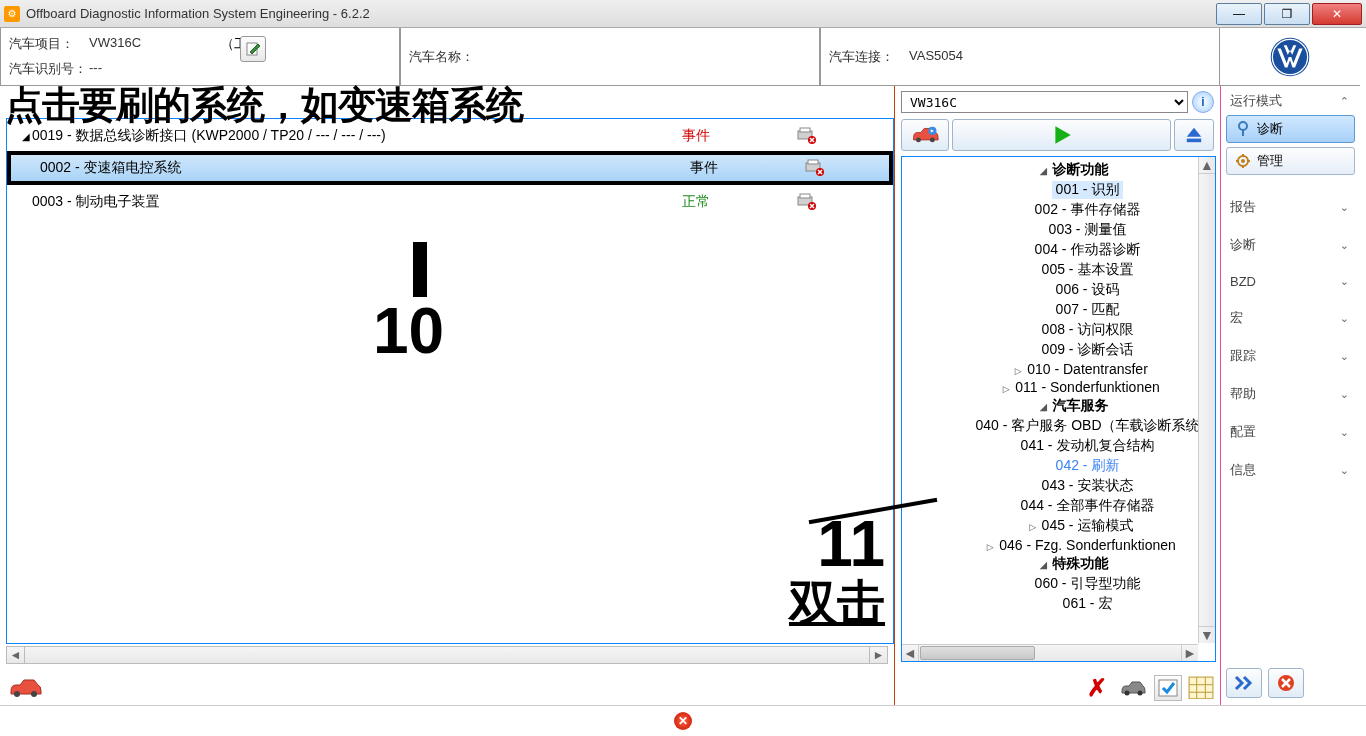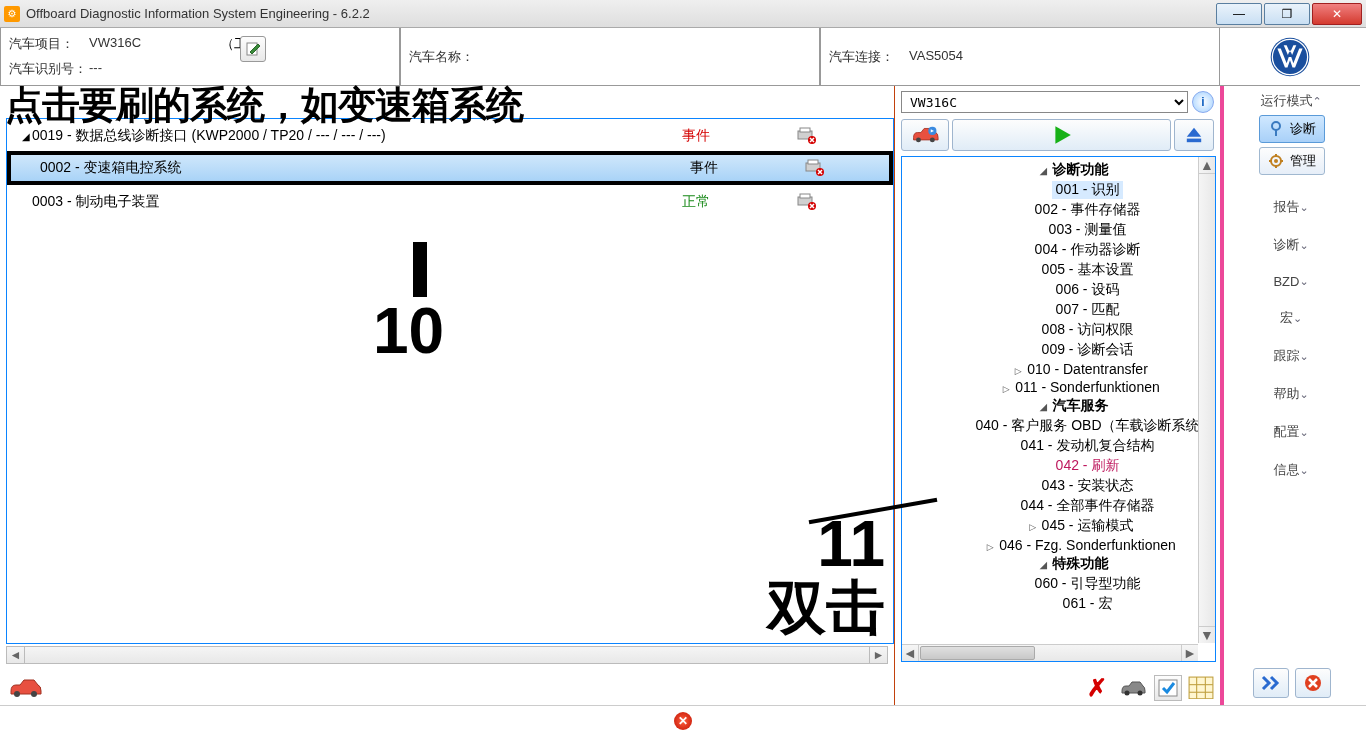--- a/index.html
+++ b/index.html
@@ -33,21 +33,21 @@
 .sys-row .code { flex:0 0 650px; }
 .sys-row .status { flex:0 0 110px; }
 .sys-row .status.red { color:#d40000; }
 .sys-row .status.green { color:#1a8a1a; }
 .sys-row .ico { width:28px; height:20px; display:flex; align-items:center; justify-content:center; }
 .sys-row.selected { background:linear-gradient(#cfe7fb,#a9d3f7); border:4px solid #000; padding-left:19px; margin-top:-2px;}
 .sys-row.first .ico svg, .sys-row .ico svg { width:22px; height:18px;}
 .annot10 { position:absolute; top:175px; left:366px; font-size:64px; font-weight:900; color:#000; z-index:5;}
 .vline { position:absolute; left:406px; top:123px; width:14px; height:55px; background:#000; z-index:4;}
 .annot11 { position:absolute; top:392px; right:8px; font-size:64px; font-weight:900; color:#000; text-align:right; line-height:1.05;}
-.annot11 .sub { font-size:59px; display:block;}
+.annot11 .sub { font-size:48px; display:block;text-decoration:underline;}
 .arrow11 { position:absolute; top:390px; right:-45px; width:130px; height:4px; background:#000; transform:rotate(-10deg); z-index:20;}
 
 .scroll-h { height:18px; margin:2px 6px 6px 6px; border:1px solid #bbb; background:linear-gradient(#f5f5f5,#e8e8e8); display:flex; justify-content:flex-end;}
 .scroll-h .thumb { width:18px; height:100%; border-left:1px solid #bbb; display:flex; align-items:center; justify-content:center; color:#666;}
 .scroll-h .thumb:first-child { margin-right:auto; margin-left:0; border-right:1px solid #bbb; border-left:none;}
 
 .left-footer { height:35px; display:flex; align-items:center; padding:0 8px; }
 .car-icon { width:34px; height:22px;}
 
 .mid-pane { flex:0 0 325px; display:flex; flex-direction:column;}
@@ -61,38 +61,38 @@
 .big-btn { flex:1; height:32px; border:1px solid #9fb5ce; border-radius:3px; background:linear-gradient(#fdfdfd,#e0ecf7); display:flex; align-items:center; justify-content:center; min-width:40px;}
 .big-btn.play svg { fill:#17b117; }
 .big-btn.eject { flex:0 0 34px;}
 
 .tree { flex:1; border:1px solid #0a84ff; margin:2px 4px 8px 6px; padding:3px 0 0 16px; font-family:"SimSun", monospace; font-size:14px; overflow:hidden; position:relative;text-align:center;}
 .tree .node { padding:1px 0 1px 8px; white-space:nowrap;}
 .tree .node.l1 { font-weight:bold; padding-left:14px;}
 .tree .node.l2 { padding-left:42px;}
 .tree .node.l2.exp { padding-left:28px;}
 .tree .hl { background:#d6eaff; display:inline-block; padding:0 4px;}
-.tree .sel { color:#be185d;}
+.tree .sel { color:#3b82f6;}
 .tree .tri { display:inline-block; width:10px; font-size:9px; color:#555; margin-right:4px;}
 .tree-vscroll { position:absolute; right:0; top:0; bottom:18px; width:17px; border-left:1px solid #ccc; background:linear-gradient(to right,#f5f5f5,#e8e8e8);}
 .tree-vscroll .arr { height:17px; display:flex; align-items:center; justify-content:center; color:#666; border-bottom:1px solid #ccc;}
 .tree-vscroll .arr.bot { position:absolute; bottom:0; width:100%; border-top:1px solid #ccc; border-bottom:none;}
 .tree-hscroll { position:absolute; bottom:0; left:0; right:17px; height:17px; border-top:1px solid #ccc; background:linear-gradient(#f5f5f5,#e8e8e8); display:flex;}
 .tree-hscroll .arr { width:17px; display:flex; align-items:center; justify-content:center; color:#666; border-right:1px solid #ccc;}
 .tree-hscroll .arr:last-child { margin-left:auto; border-left:1px solid #ccc; border-right:none;}
 .tree-hscroll .thumb { flex:0 0 115px; background:linear-gradient(#e0e0e0,#c8c8c8); border:1px solid #aaa; border-radius:2px; margin:1px;}
 
 .mid-footer { height:35px; display:flex; align-items:center; justify-content:flex-end; gap:6px; padding:0 6px;}
 .ft-btn { width:30px; height:26px; display:flex; align-items:center; justify-content:center;}
 .ft-btn.x { color:#d40000; font-size:24px; font-weight:900;}
 .ft-btn.car svg { width:26px; height:18px;}
 .ft-btn.check { border:1px solid #bbb; background:linear-gradient(#fdfdfd,#e8e8e8); width:28px; height:26px;}
 .ft-btn.grid { width:26px; height:24px;}
 
-.right-pane { flex:0 0 140px; border-left:4px solid #ec4899; padding:3px; display:flex; flex-direction:column;align-items:center;}
+.right-pane { flex:0 0 140px; border-left:1px solid #ec4899; padding:3px; display:flex; flex-direction:column;}
 .exp-hdr { display:flex; align-items:center; justify-content:space-between; padding:3px 8px 3px 6px; font-size:13px; color:#444; cursor:pointer;}
 .exp-hdr .chev { color:#667; font-size:11px;}
 .tab-btn { display:flex; align-items:center; gap:6px; border:1px solid #a0b8d0; border-radius:3px; background:linear-gradient(#fdfdfd,#e6eef8); padding:4px 8px; margin:2px 2px; font-size:13px;}
 .tab-btn.active { background:linear-gradient(#d0e8ff,#a8d0f8); border-color:#5a9ad8;}
 .tab-btn svg { width:16px; height:16px;}
 .spacer { flex:1; }
 .right-foot { display:flex; gap:6px; padding:4px 2px;}
 .right-foot .rfbtn { width:36px; height:30px; border:1px solid #9fb5ce; border-radius:3px; background:linear-gradient(#fdfdfd,#e0ecf7); display:flex; align-items:center; justify-content:center;}
 
 

